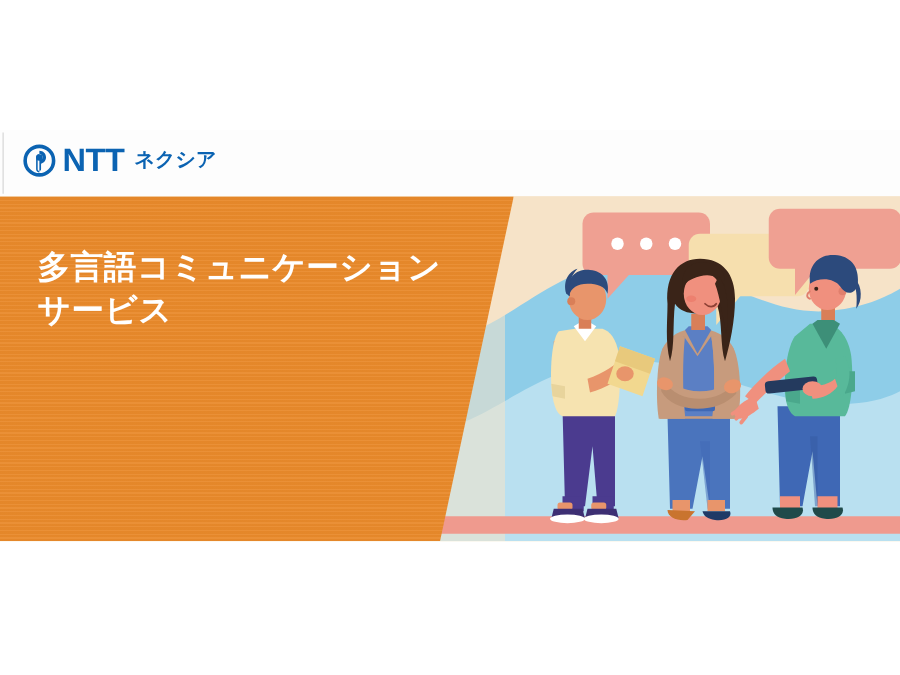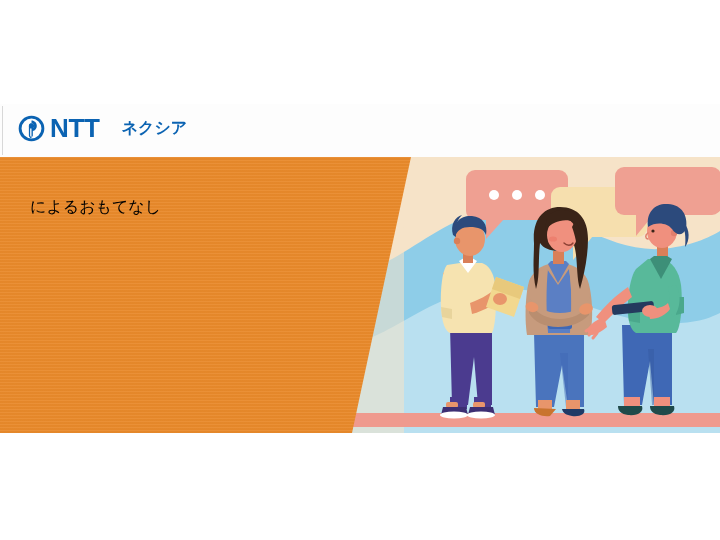--- a/index.html
+++ b/index.html
@@ -55,21 +55,21 @@
     letter-spacing: -0.3px;
     line-height: 1;
     font-family: "Liberation Sans", sans-serif;
   }
   .logo-sub {
     font-size: 16px;
     font-weight: bold;
     color: #0b63b2;
     letter-spacing: 0px;
     line-height: 1;
-    margin-left: 17px;
+    margin-left: 3px;
     font-family: "DejaVu Sans", sans-serif;
   }
 
   
   .hero {
     position: absolute;
     left: 0; top: 157px;
     width: 720px; height: 276px;
     overflow: hidden;
     background: #f6e3c8;
@@ -330,20 +330,23 @@
           <circle cx="653" cy="74" r="1.6" fill="#3a2418"></circle>
 
           <path d="M648,76 C645,78 645,81 648,82" stroke="#e07f6d" stroke-width="1.5" fill="none" stroke-linecap="round"></path>
         </g>
       </svg>
     </div>
 
     <div class="orange-panel"></div>
 
     <div class="hero-text">
+      <h1 class="hero-title">
+        <div>多言語コミュニケーション</div>
+        <div>サービス</div>
+      </h1>
       <p class="hero-sub">
         </p>
-        <div>によるおもてなし</div>
       <p></p>
     </div>
 
   </div>
 </div>
 
 </body></html>

